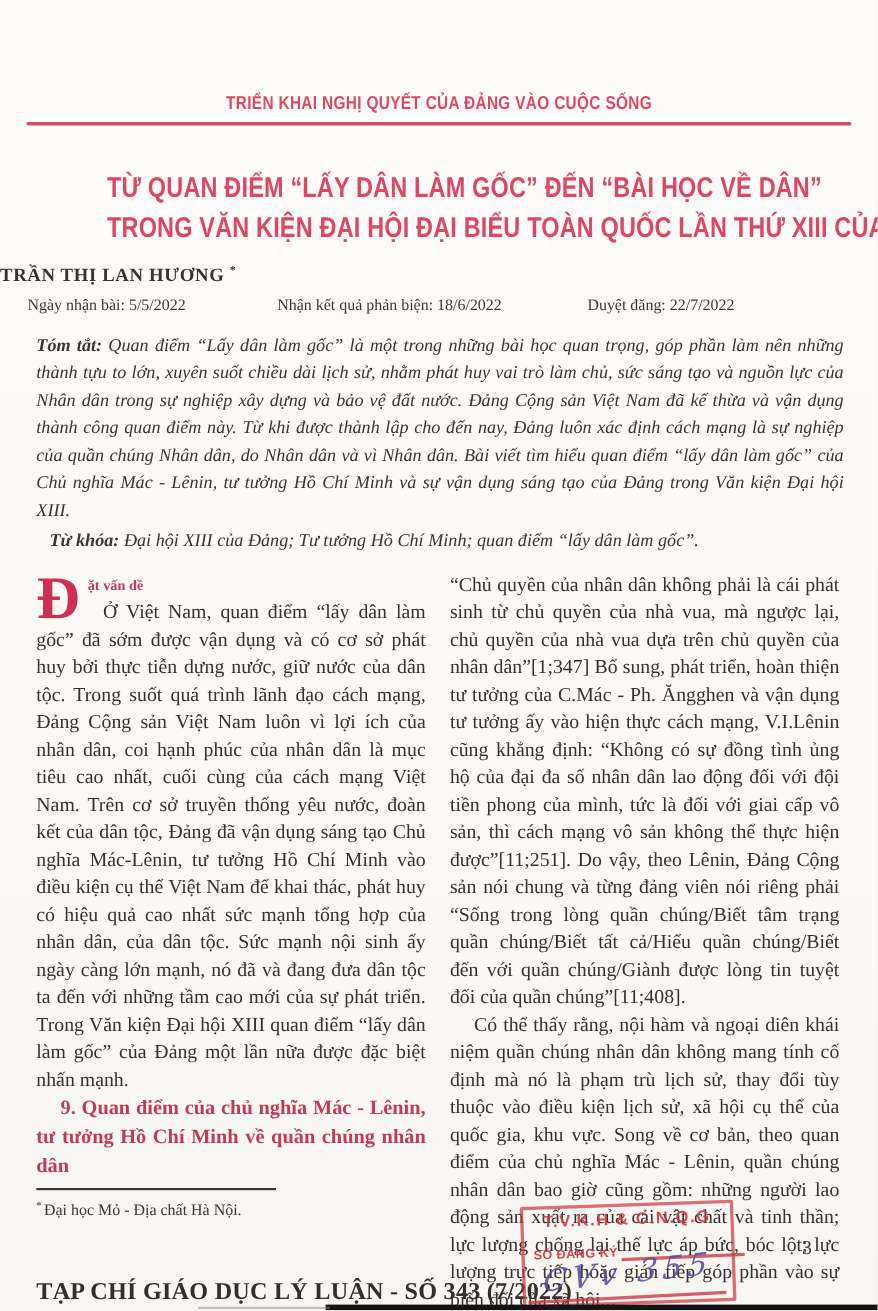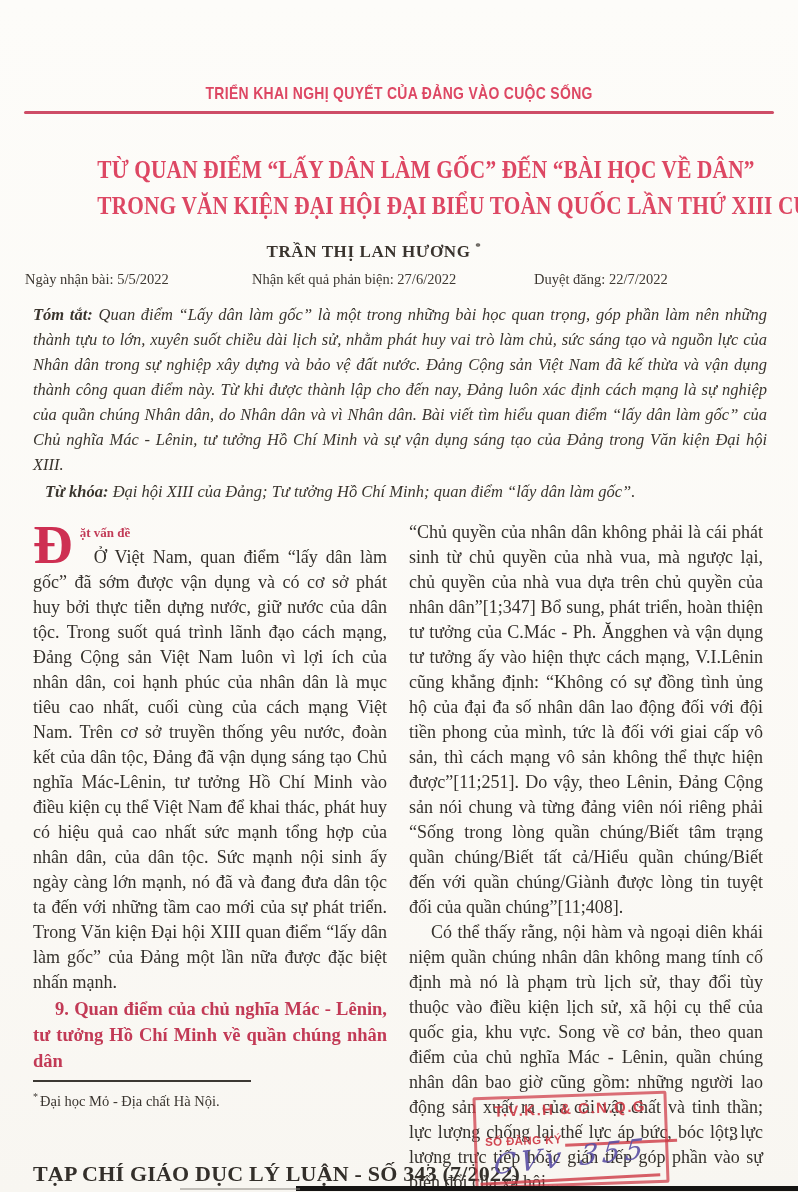--- a/index.html
+++ b/index.html
@@ -21,25 +21,25 @@
     display:inline-block;
     font-family:"Liberation Sans", sans-serif;
     font-weight:700; font-size:17px;
     color:var(--accent-red);
     transform:scaleX(0.82); transform-origin:center;
     letter-spacing:0.4px; white-space:nowrap;
   }
   .header-rule { margin:7px 24px 0 24px; height:3px; background:var(--rule-red); border-radius:2px; opacity:0.9; }
 
   
-  .article-title { margin-top:38px; text-align:center; color:var(--accent-red); font-family:Liberation Serif, serif; font-weight:700;margin-left:28px; }
+  .article-title { margin-top:38px; text-align:center; color:var(--accent-red); font-family:Liberation Sans, sans-serif; font-weight:700;margin-left:28px; }
   .article-title .title-line { display:block; font-size:26px; line-height:36px; transform:scaleX(0.82); transform-origin:center; white-space:nowrap; letter-spacing:0.2px; }
 
   
-  .author-line { margin-top:16px; padding-right:50px; text-align:center; font-weight:700; font-size:17px; letter-spacing:0.6px; color:#3a342e; }
+  .author-line { margin-top:16px; padding-right:50px; text-align:left; font-weight:700; font-size:17px; letter-spacing:0.6px; color:#3a342e; }
   .author-line sup { font-size:11px; }
   .meta-row { position:relative; height:22px; margin-top:9px; font-size:14.5px; color:#3c3731; }
   .meta-item { position:absolute; top:0; white-space:nowrap; }
   .meta-received { left:25px; }
   .meta-review  { left:252px; }
   .meta-approved{ left:534px; }
 
   
   .abstract { margin:9px 31px 0 33px; font-style:italic; font-size:16.5px; line-height:25px; text-align:justify; color:#3a352e; }
   .abstract .lbl, .keywords .lbl { font-weight:700; }
@@ -109,21 +109,21 @@
 
   <div class="article-title">
     <span class="title-line">TỪ QUAN ĐIỂM “LẤY DÂN LÀM GỐC” ĐẾN “BÀI HỌC VỀ DÂN”</span>
     <span class="title-line">TRONG VĂN KIỆN ĐẠI HỘI ĐẠI BIỂU TOÀN QUỐC LẦN THỨ XIII CỦA ĐẢNG</span>
   </div>
 
   <div class="author-line"><span>TRẦN THỊ LAN HƯƠNG</span> <sup>*</sup></div>
 
   <div class="meta-row">
     <span class="meta-item meta-received">Ngày nhận bài: 5/5/2022</span>
-    <span class="meta-item meta-review">Nhận kết quả phản biện: 27/6/2022</span>
+    <span class="meta-item meta-review">Nhận kết quả phản biện: 18/6/2022</span>
     <span class="meta-item meta-approved">Duyệt đăng: 22/7/2022</span>
   </div>
 
   <p class="abstract"><span class="lbl">Tóm tắt:</span><span> Quan điểm “Lấy dân làm gốc” là một trong những bài học quan trọng, góp phần làm nên những thành tựu to lớn, xuyên suốt chiều dài lịch sử, nhằm phát huy vai trò làm chủ, sức sáng tạo và nguồn lực của Nhân dân trong sự nghiệp xây dựng và bảo vệ đất nước. Đảng Cộng sản Việt Nam đã kế thừa và vận dụng thành công quan điểm này. Từ khi được thành lập cho đến nay, Đảng luôn xác định cách mạng là sự nghiệp của quần chúng Nhân dân, do Nhân dân và vì Nhân dân. Bài viết tìm hiểu quan điểm “lấy dân làm gốc” của Chủ nghĩa Mác - Lênin, tư tưởng Hồ Chí Minh và sự vận dụng sáng tạo của Đảng trong Văn kiện Đại hội XIII.</span></p>
 
   <p class="keywords"><span class="lbl">Từ khóa:</span><span> Đại hội XIII của Đảng; Tư tưởng Hồ Chí Minh; quan điểm “lấy dân làm gốc”.</span></p>
 
   <div class="columns">
 
     <div class="col">

